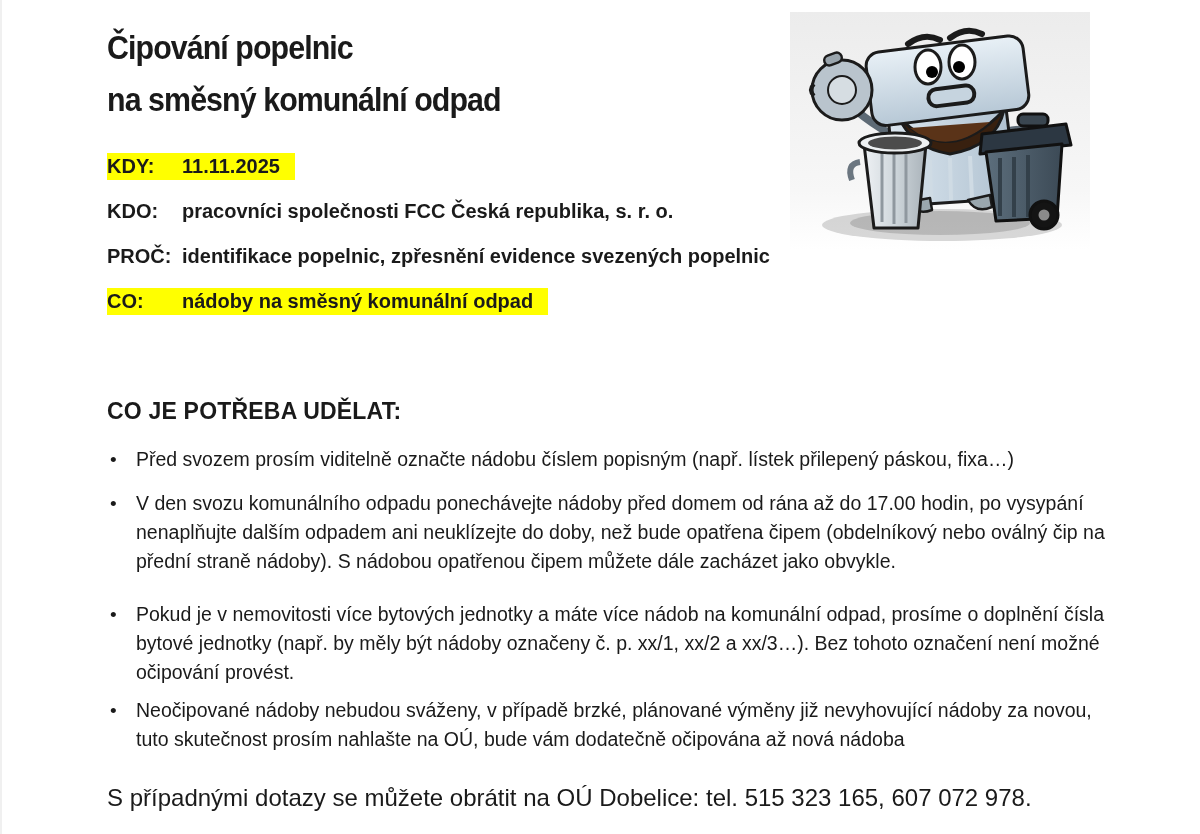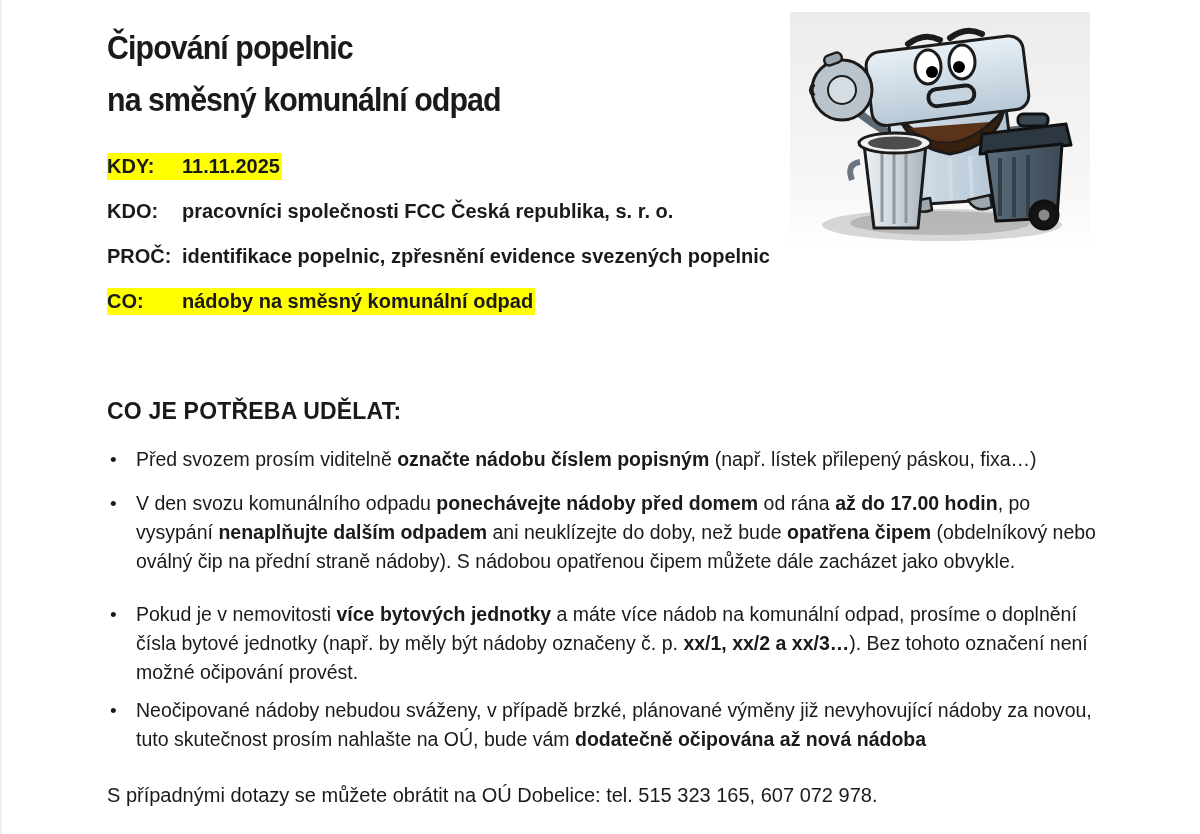--- a/index.html
+++ b/index.html
@@ -11,35 +11,35 @@
     color:#1a1a1a;
     overflow:hidden;
     border-left:2px solid #f0f0f0;
   }
   
   .title{position:absolute;left:105px;top:22px;font-weight:bold;font-size:33px;line-height:52px;}
   .title .tline{display:block;transform:scaleX(0.92);transform-origin:left center;letter-spacing:-1px;white-space:nowrap;}
   
   .info{position:absolute;left:105px;top:153px;}
   .row{height:27px;margin-bottom:18px;font-size:20px;font-weight:bold;line-height:27px;white-space:nowrap;}
-  .row-inner{display:inline-flex;align-items:center;height:27px;padding-right:2px;}
+  .row-inner{display:inline-flex;align-items:center;height:27px;padding-right:15px;}
   .row-inner.hl{background:#ffff00;}
   .lbl{display:inline-block;width:75px;}
   
   .section-heading{position:absolute;left:105px;top:398px;font-size:23px;font-weight:bold;letter-spacing:0.2px;}
   
   .bullets{position:absolute;left:105px;top:445px;width:1005px;}
   .bullet{position:relative;padding-left:29px;font-size:19.5px;line-height:29px;}
   .bullet .marker{position:absolute;left:3px;top:0;font-size:19px;}
   .bullet.m1{margin-top:15px;}
   .bullet.m2{margin-top:24px;}
   .bullet.m3{margin-top:9px;}
-  .b{font-weight:bold;}
+  .b{font-weight:normal;}
   
-  .footer{position:absolute;left:105px;top:784px;font-size:20px;}
+  .footer{position:absolute;left:105px;top:784px;font-size:24px;}
   
   .illustration{position:absolute;left:788px;top:12px;width:300px;height:238px;}
   .illustration svg{display:block;width:100%;height:100%;}
 </style>
 </head>
 <body>
 
 <div class="page">
 
   <div class="title">

